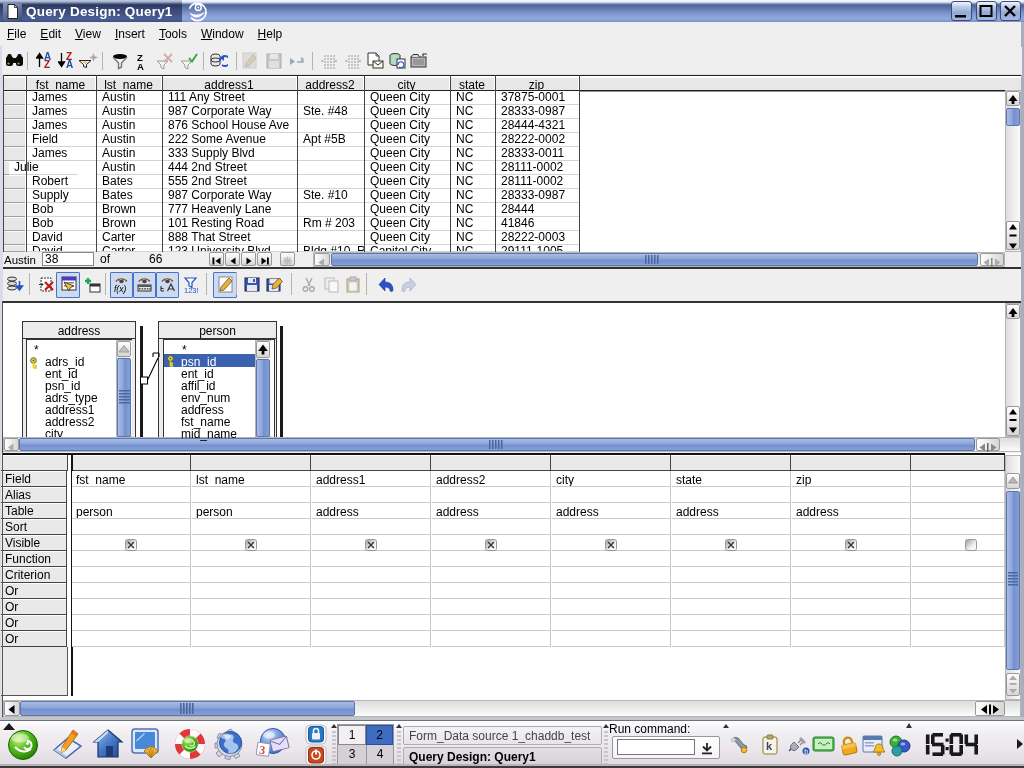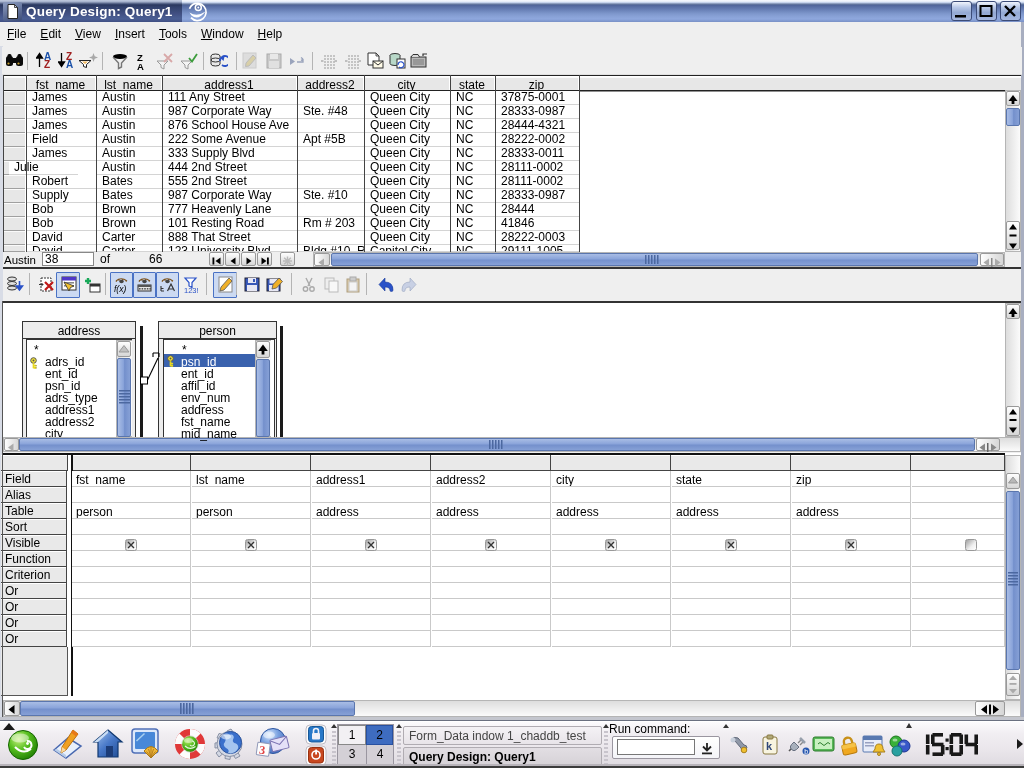--- a/index.html
+++ b/index.html
@@ -868,21 +868,21 @@
       <rect x="2" y="13" width="4" height="2"></rect>
       <rect x="2" y="17" width="4" height="2"></rect>
       <rect x="2" y="21" width="4" height="2"></rect>
       <rect x="2" y="25" width="4" height="2"></rect>
       <rect x="2" y="29" width="4" height="2"></rect>
       <rect x="2" y="33" width="4" height="2"></rect>
       <rect x="2" y="37" width="4" height="2"></rect>
       <rect x="2" y="41" width="4" height="2"></rect>
     </g>
   </svg>
-<div class="task" style="left:403px;top:726px;width:199px;color:#444;">Form_Data indow 1_chaddb_test</div>
+<div class="task" style="left:403px;top:726px;width:199px;color:#444;">Form_Data source 1_chaddb_test</div>
 <div class="task" style="left:403px;top:746.5px;width:199px;font-weight:bold;background:linear-gradient(to bottom,#e2dee3,#d6d2d7);">Query Design: Query1</div>
 <svg class="abs" style="left:602px;top:722px" width="8" height="44">
     <path d="M4 2 L7 6 H1 z" fill="#333"></path>
     <g fill="#c8c4cc">
       <rect x="2" y="9" width="4" height="2"></rect>
       <rect x="2" y="13" width="4" height="2"></rect>
       <rect x="2" y="17" width="4" height="2"></rect>
       <rect x="2" y="21" width="4" height="2"></rect>
       <rect x="2" y="25" width="4" height="2"></rect>
       <rect x="2" y="29" width="4" height="2"></rect>

